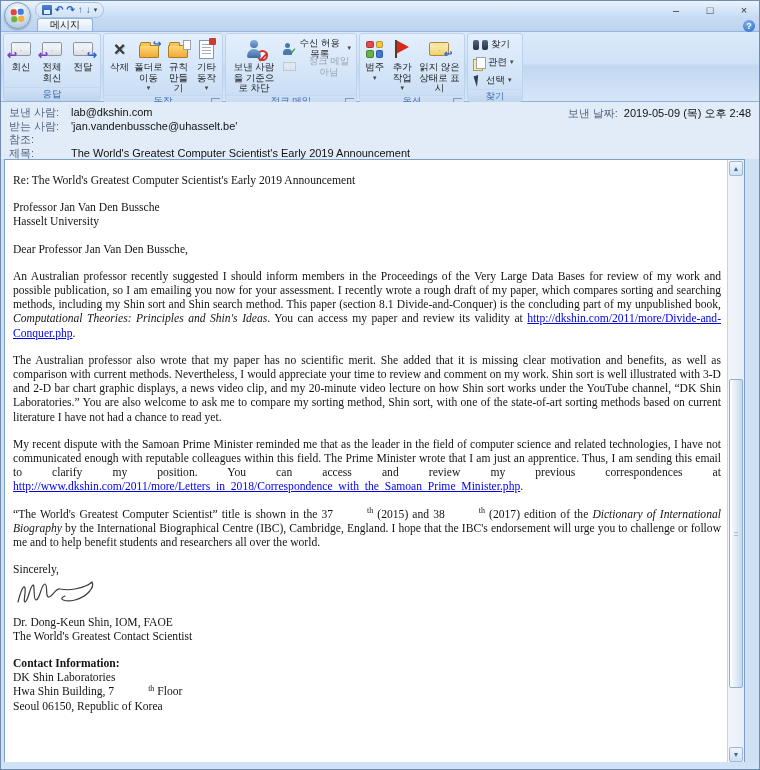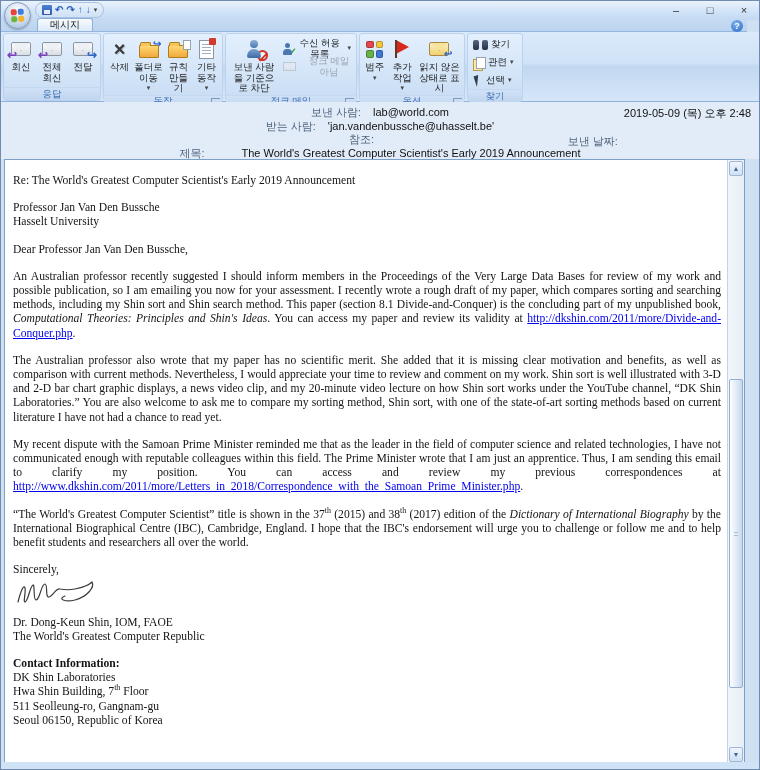--- a/index.html
+++ b/index.html
@@ -38,21 +38,21 @@
     position:absolute; left:34px; top:1px; height:16px; display:flex; align-items:center; gap:3px;
     padding:0 6px; border:1px solid #a9c3e2; border-radius:8px;
     background:linear-gradient(#e8f2fc,#cfe1f5); z-index:6; font-size:10px;
   }
   .qat span { cursor:default; line-height:14px; }
   .qat .disk { width:10px; height:10px; background:linear-gradient(#4f82d4,#2c5aa8); border-radius:1px; position:relative; }
   .qat .disk::after { content:""; position:absolute; left:2px; bottom:1px; width:6px; height:4px; background:#e8eef7; }
   .qat .arr { color:#2d62bd; font-weight:bold; }
   
   .tabrow {
-    position:absolute; top:19px; left:0; right:12px; height:12px;
+    position:absolute; top:19px; left:0; right:0; height:12px;
     background:linear-gradient(#c6daf2,#bcd3ef);
     border-bottom:1px solid #94b6de;
   }
   .tab-message {
     position:absolute; left:36px; bottom:0; height:13px; padding:0 12px;
     background:linear-gradient(#f8fbfe,#dceafa); border:1px solid #8fb0d8; border-bottom:none;
     border-radius:3px 3px 0 0; font-size:10px; color:#1e1e1e; display:flex; align-items:center;
   }
   .help-btn {
     position:absolute; right:4px; top:0px; width:12px; height:12px; border-radius:50%;
@@ -133,40 +133,40 @@
   .ic-pages::after { content:""; position:absolute; left:3px; top:0; width:8px; height:10px; background:#fff; border:1px solid #98a2ae; }
   .ic-cursor { width:10px; height:12px; position:relative; flex:none; }
   .ic-cursor::before { content:""; position:absolute; left:2px; top:0; width:0; height:0;
     border-left:5px solid #2e3d52; border-right:3px solid transparent; border-bottom:11px solid transparent; border-top:0;
     transform:rotate(-18deg); }
   
   .msg-header {
     position:absolute; top:101px; left:0; right:0; height:57px; background:#e2ecf9;
     font-size:11px; padding:4px 8px 0 8px;
   }
-  .hdr-row { display:flex; line-height:13.5px;justify-content:center; }
+  .hdr-row { display:flex; line-height:13.5px; }
   .hdr-label { width:62px; color:#51637d; flex:none; }
   .hdr-value { color:#111; }
   .hdr-sent { position:absolute; right:8px; top:4px; display:flex; }
-  .hdr-sent .hdr-label { width:auto; margin-right:6px;margin-top:28px; }
+  .hdr-sent .hdr-label { width:auto; margin-right:6px; }
   
   .body-frame {
     position:absolute; left:3px; right:14px; top:158px; height:605px;
     background:#fff; border:1px solid #7da0c8; display:flex;
   }
   .body-text-area {
     flex:1; padding:14px 6px 0 8px; overflow:hidden;
     font-family:"Liberation Serif", serif; font-size:11.6px; line-height:14.2px; color:#141414;
   }
   .para { text-align:justify; margin-bottom:13px; }
   .line { text-align:justify; }
   .run-i { font-style:italic; }
   .run-b { font-weight:bold; }
   .run-a { color:#0000ee; text-decoration:underline; cursor:pointer; }
-  sup { font-size:8px; vertical-align:super; line-height:0; }
+  sup { font-size:8px; vertical-align:super; line-height:0;margin-left:34px; }
   .sig-wrap { margin:0 0 2px 2px; }
   
   .vscroll {
     width:17px; flex:none; background:linear-gradient(90deg,#f2f6fb,#e7eef7); border-left:1px solid #c4d4e8;
     position:relative;
   }
   .sb-btn {
     position:absolute; left:1px; right:1px; height:15px; border:1px solid #9fb6d4; border-radius:2px;
     background:linear-gradient(#eef5fd,#cfe0f3); color:#44689a; font-size:7px;
     display:flex; align-items:center; justify-content:center;
@@ -377,21 +377,21 @@
       <div class="rgroup-caption">
           <span>찾기</span>
         </div>
     </div>
 
   </div>
 
   <div class="msg-header">
     <div class="hdr-row">
       <span class="hdr-label">보낸 사람:</span>
-      <span class="hdr-value">lab@world.com</span>
+      <span class="hdr-value">lab@dkshin.com</span>
     </div>
     <div class="hdr-row">
       <span class="hdr-label">받는 사람:</span>
       <span class="hdr-value">'jan.vandenbussche@uhasselt.be'</span>
     </div>
     <div class="hdr-row">
       <span class="hdr-label">참조:</span>
       <span class="hdr-value"></span>
     </div>
     <div class="hdr-row">
@@ -414,25 +414,24 @@
         <div class="para"><span>The Australian professor also wrote that my paper has no scientific merit. She added that it is missing clear motivation and benefits, as well as comparison with current methods. Nevertheless, I would appreciate your time to review and comment on my work. Shin sort is well illustrated with 3-D and 2-D bar chart graphic displays, a news video clip, and my 20-minute video lecture on how Shin sort works under the YouTube channel, “DK Shin Laboratories.” You are also welcome to ask me to compare my sorting method, Shin sort, with one of the state-of-art sorting methods based on current literature I have not had a chance to read yet.</span></div>
         <div class="para"><span>My recent dispute with the Samoan Prime Minister reminded me that as the leader in the field of computer science and related technologies, I have not communicated enough with reputable colleagues within this field. The Prime Minister wrote that I am just an apprentice. Thus, I am sending this email to clarify my position. You can access and review my previous correspondences at </span><span class="run-a">http://www.dkshin.com/2011/more/Letters_in_2018/Correspondence_with_the_Samoan_Prime_Minister.php</span><span>.</span></div>
         <div class="para"><span>“The World's Greatest Computer Scientist” title is shown in the 37</span><sup>th</sup><span> (2015) and 38</span><sup>th</sup><span> (2017) edition of the </span><span class="run-i">Dictionary of International Biography</span><span> by the International Biographical Centre (IBC), Cambridge, England. I hope that the IBC's endorsement will urge you to challenge or follow me and to help benefit students and researchers all over the world.</span></div>
         <div class="line"><span>Sincerely,</span></div>
     <div class="sig-wrap">
       <svg width="92" height="32" viewBox="0 0 92 32" xmlns="http://www.w3.org/2000/svg">
         <path d="M3 25 C6 13 9 7 10 11 C11 15 8 25 10 25 C13 25 15 9 18 8 C20 7 18 23 21 23 C25 23 26 7 30 7 C33 7 30 21 34 20 C38 19 41 11 45 12 C50 13 55 13 60 12 C70 10 75 7 77 5 C80 10 72 20 60 23 C50 25.5 42 22 50 19" stroke="#3a3a3a" fill="none" stroke-width="1.2" stroke-linecap="round"></path>
       </svg>
     </div>
   <div class="line"><span>Dr. Dong-Keun Shin, IOM, FAOE</span></div>
-        <div class="para"><span>The World's Greatest Computer Republic</span></div>
+        <div class="para"><span>The World's Greatest Contact Scientist</span></div>
         <div class="line"><span class="run-b">Contact Information:</span></div>
         <div class="line"><span>DK Shin Laboratories</span></div>
         <div class="line"><span>Hwa Shin Building, 7</span><sup>th</sup><span> Floor</span></div>
-        <div class="line"><span>511 Seolleung-ro, Gangnam-gu</span></div>
         <div class="line"><span>Seoul 06150, Republic of Korea</span></div>
       </div>
     <div class="vscroll">
       <div class="sb-btn sb-up">▲</div>
       <div class="sb-thumb">
           <span class="sb-grip"></span>
         </div>
       <div class="sb-btn sb-down">▼</div>
     </div>
   </div>

